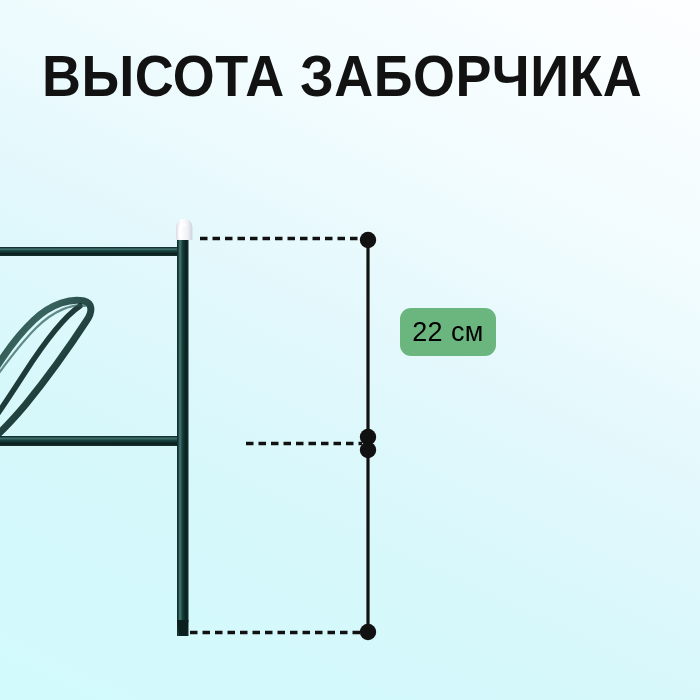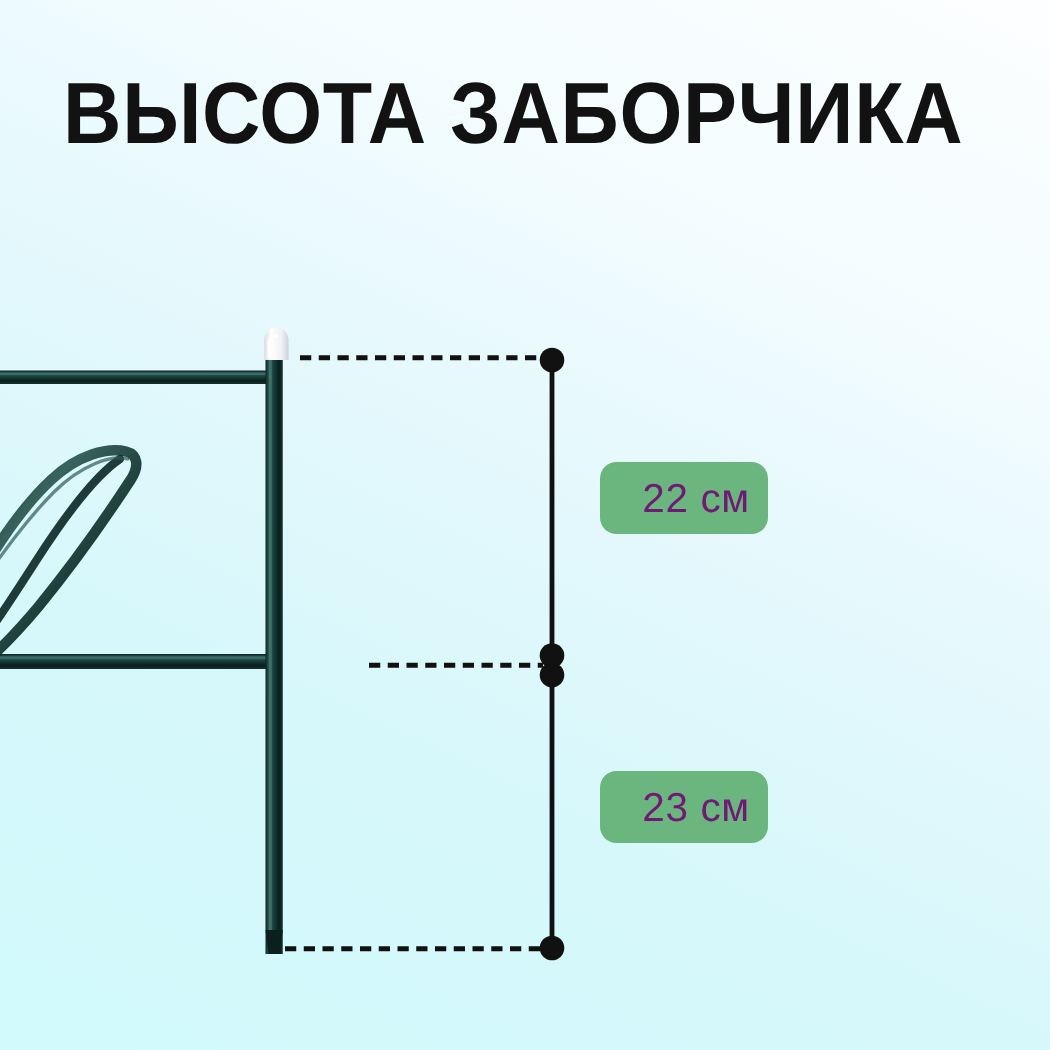--- a/index.html
+++ b/index.html
@@ -48,26 +48,25 @@
     pointer-events: none;
   }
 
   
   .badge {
     position: absolute;
     display: flex;
     align-items: center;
     justify-content: center;
     border-radius: 11px;
-    color: #701a75;
+    color: #000000;
     font-size: 27px;
     font-weight: 400;
     letter-spacing: 0.4px;
     white-space: nowrap;
-    padding-left: 16px;
   }
   #badge-upper {
     left: 400px;
     top: 308px;
     width: 96px;
     height: 48px;
   }
   #badge-lower {
     left: 400px;
     top: 514px;
@@ -158,15 +157,14 @@
 
     <g>
       <line x1="368" y1="450" x2="368" y2="632" stroke="#111111" stroke-width="3.2"></line>
       <circle cx="368" cy="450" r="8.2" fill="#111111"></circle>
       <circle cx="368" cy="632" r="8.2" fill="#111111"></circle>
     </g>
   </svg>
 
   <div class="badge" id="badge-upper" style="background: rgb(107, 182, 126);">22 см</div>
 
-  <div class="badge" id="badge-lower" style="background: rgb(107, 182, 126);">23 см</div>
 
 </div>
 
 </body></html>

